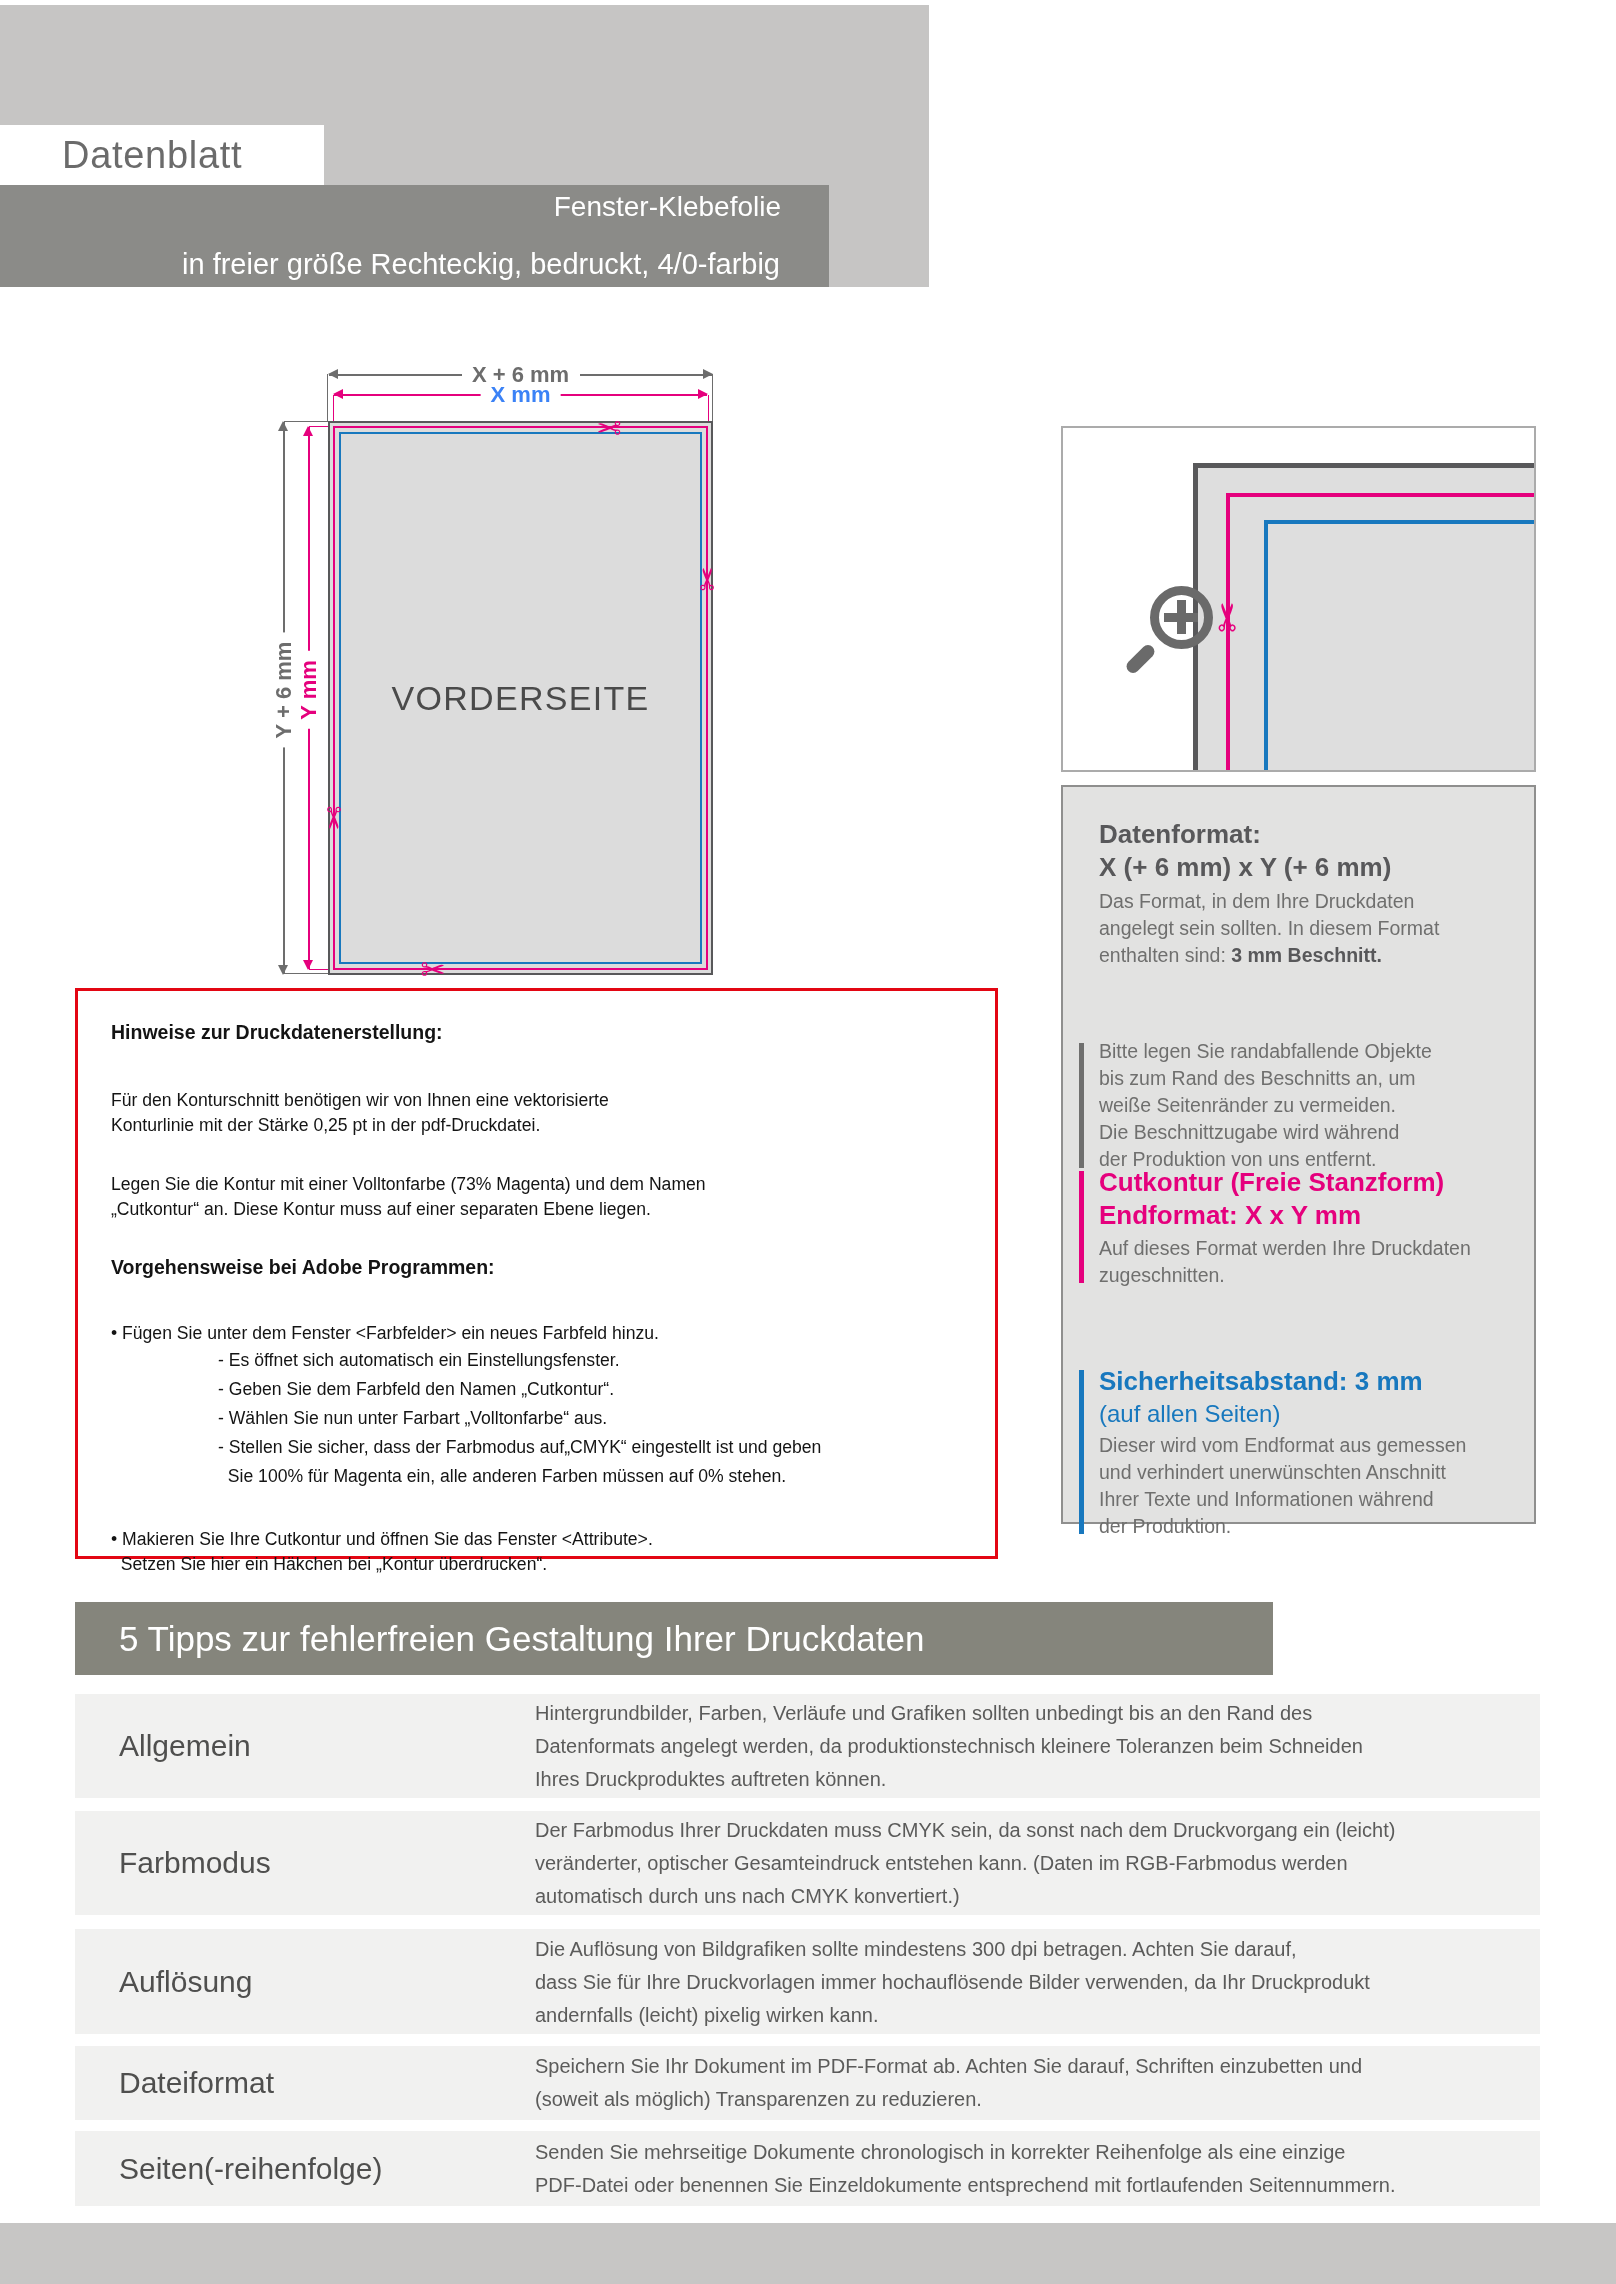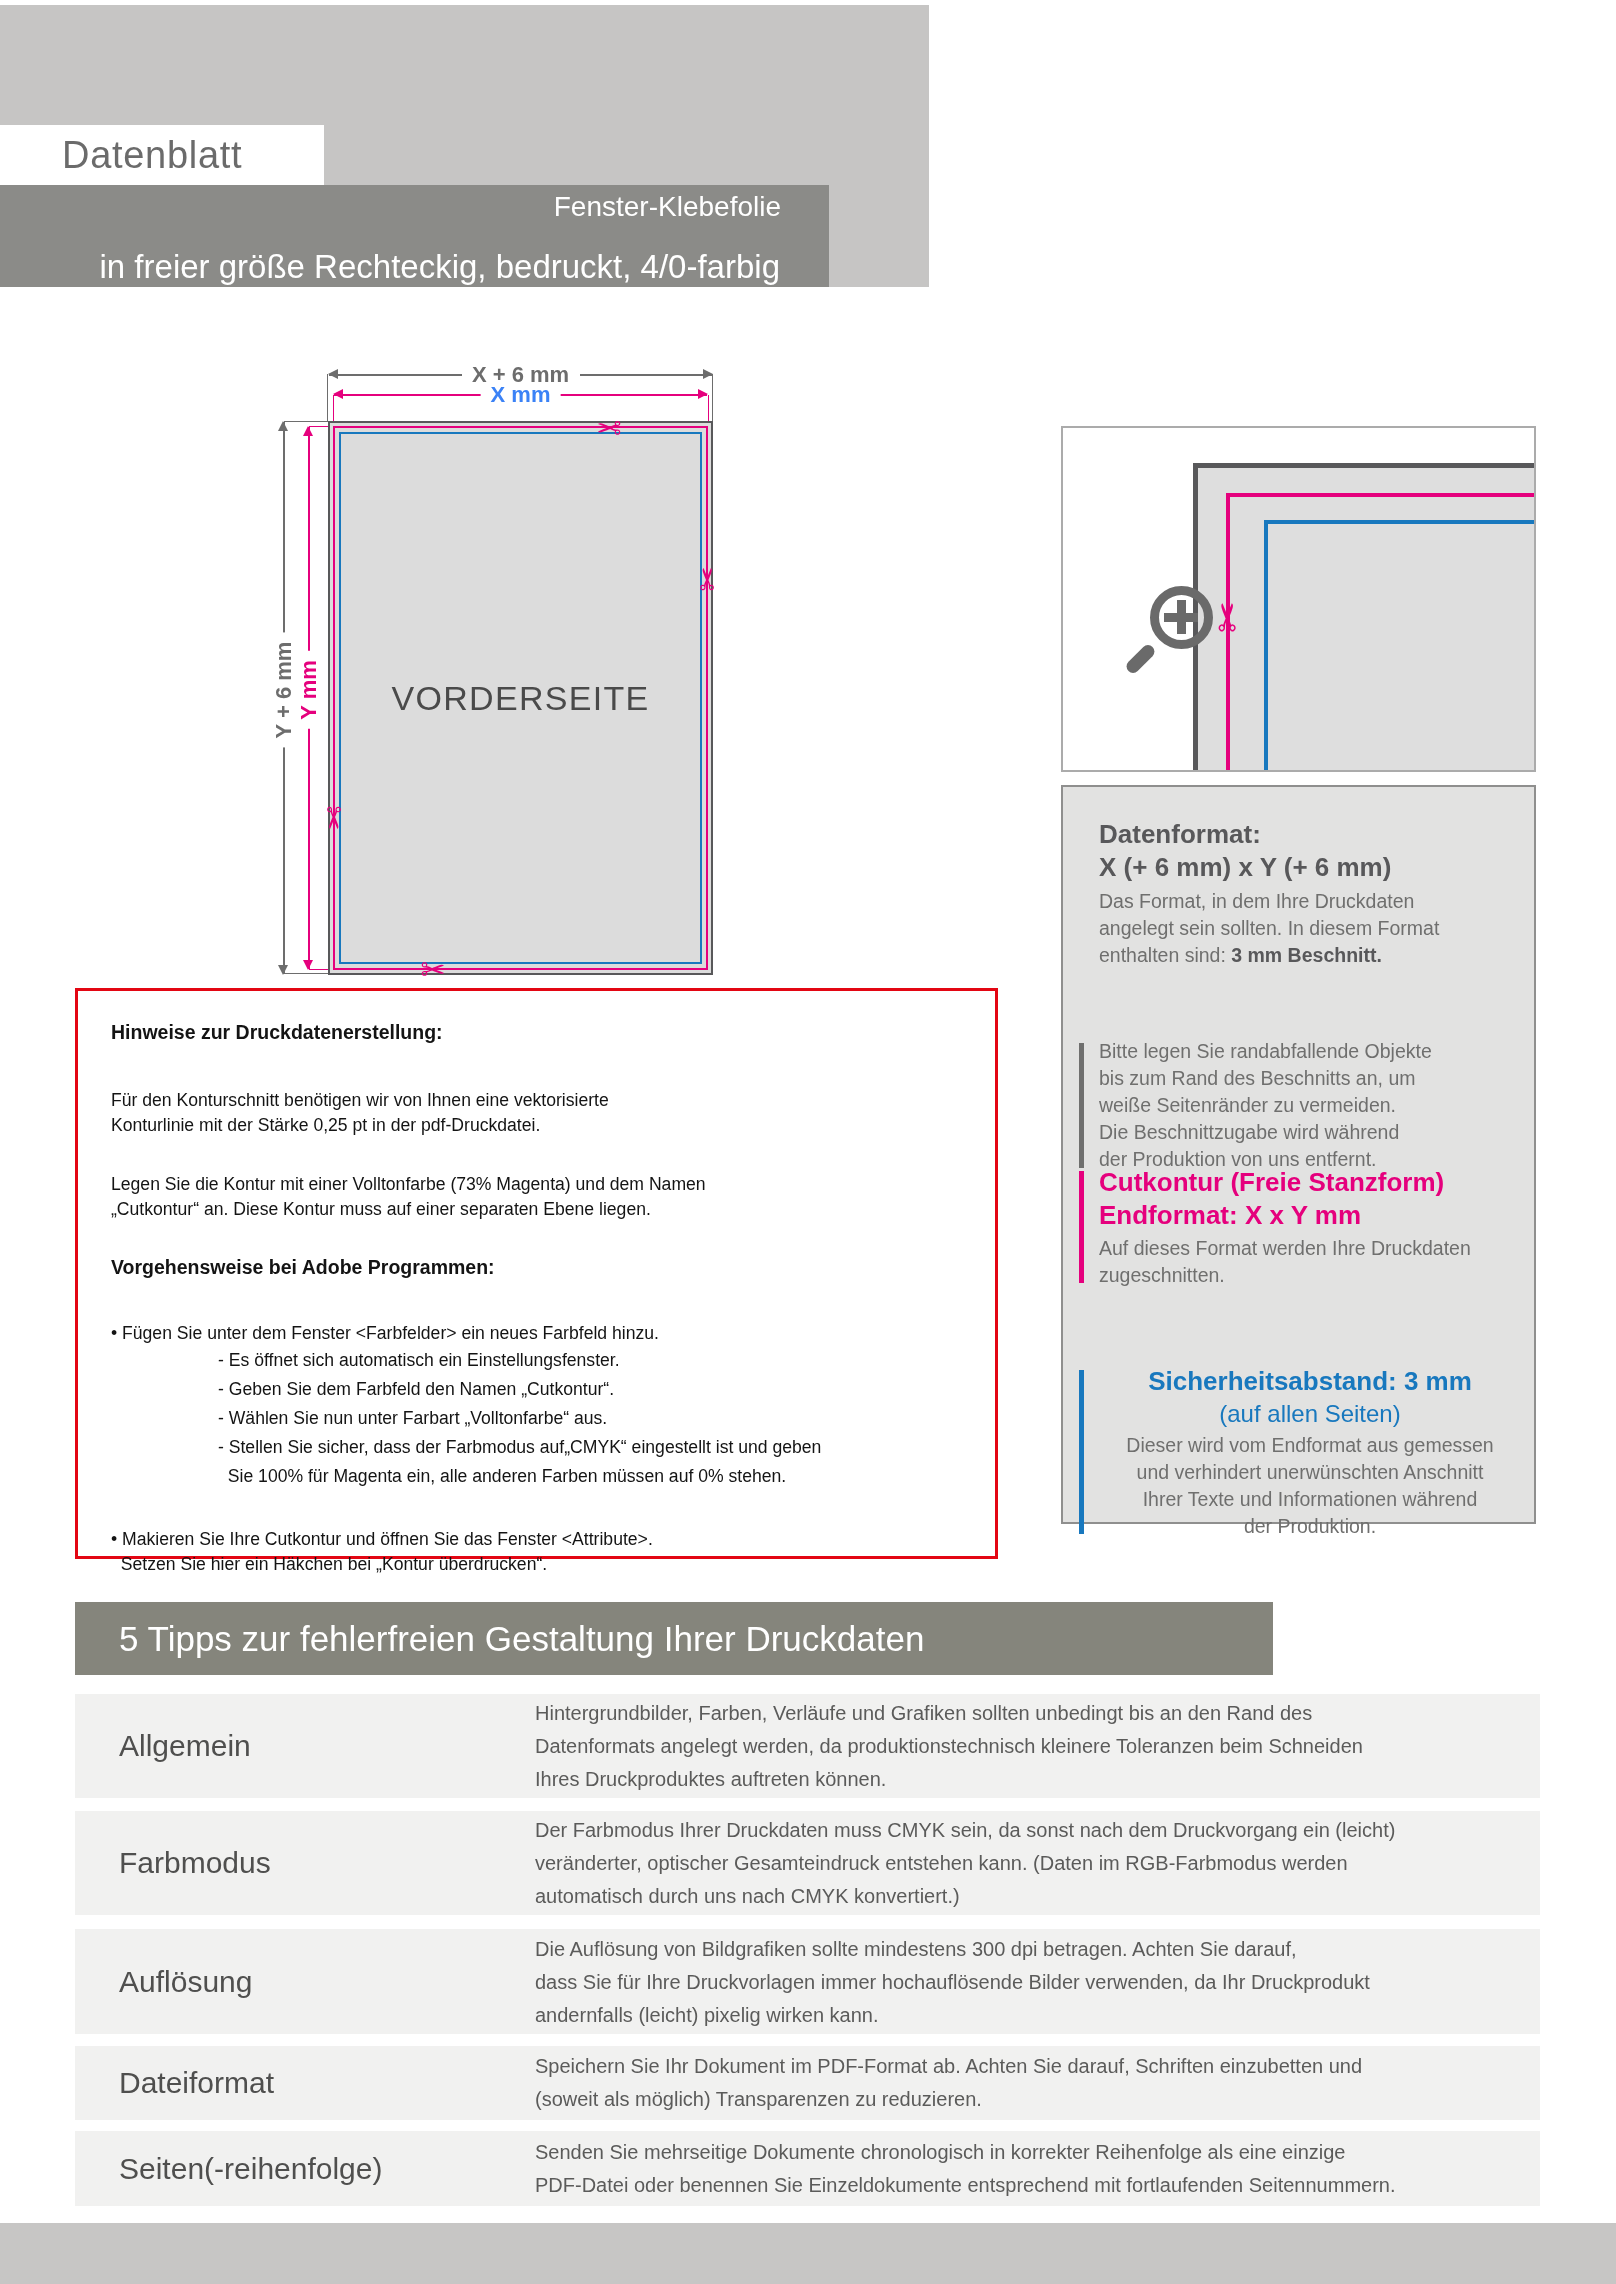--- a/index.html
+++ b/index.html
@@ -6,21 +6,21 @@
   body{font-family:"Liberation Sans",sans-serif;}
   #page{position:relative;width:1616px;height:2284px;background:#ffffff;overflow:hidden;}
 
   
   .band-light{position:absolute;left:0;top:5.2px;width:929px;height:282px;background:#c6c5c4;}
   .datenblatt-box{position:absolute;left:0;top:125px;width:324px;height:60px;background:#ffffff;}
   .datenblatt-box span{position:absolute;left:62px;top:50%;transform:translateY(-50%);
     font-size:38px;color:#6b6b6b;letter-spacing:0.7px;}
   .band-dark{position:absolute;left:0;top:185px;width:829px;height:102px;background:#8b8b88;}
   .band-dark .title{position:absolute;right:48px;top:6px;font-size:28px;color:#ffffff;white-space:nowrap;}
-  .band-dark .subtitle{position:absolute;right:49px;top:63px;font-size:33px;color:#ffffff;white-space:nowrap;}
+  .band-dark .subtitle{position:absolute;right:49px;top:63px;font-size:29px;color:#ffffff;white-space:nowrap;}
 
   
   .rect-outer{position:absolute;left:328px;top:421px;width:385px;height:554px;
     border:2px solid #58585a;background:#dcdcdc;box-sizing:border-box;}
   .rect-magenta{position:absolute;inset:3.3px;border:2px solid #e5007d;}
   .rect-blue{position:absolute;inset:9px;border:2px solid #1878be;}
   .vorderseite{position:absolute;left:0;right:0;top:50%;transform:translateY(-50%);
     text-align:center;font-size:34px;color:#4a4a4a;letter-spacing:1.3px;}
 
   .harrow{position:absolute;height:15.6px;}
@@ -203,21 +203,21 @@
 Die Beschnittzugabe wird während
 der Produktion von uns entfernt.</div>
     </div>
     <div class="sec" style="top:379px;">
       <div class="bar magbar"></div>
       <div class="h1 magc">Cutkontur (Freie Stanzform)</div>
       <div class="h1 magc">Endformat: X x Y mm</div>
       <div class="pbody" style="margin-top:2.6px;">Auf dieses Format werden Ihre Druckdaten
 zugeschnitten.</div>
     </div>
-    <div class="sec" style="top:578px;text-align:center;">
+    <div class="sec" style="top:578px;">
       <div class="bar bluebar"></div>
       <div class="h1 bluec">Sicherheitsabstand: 3 mm</div>
       <div class="h2light">(auf allen Seiten)</div>
       <div class="pbody" style="margin-top:2.6px;">Dieser wird vom Endformat aus gemessen
 und verhindert unerwünschten Anschnitt
 Ihrer Texte und Informationen während
 der Produktion.</div>
     </div>
   </div>
 

